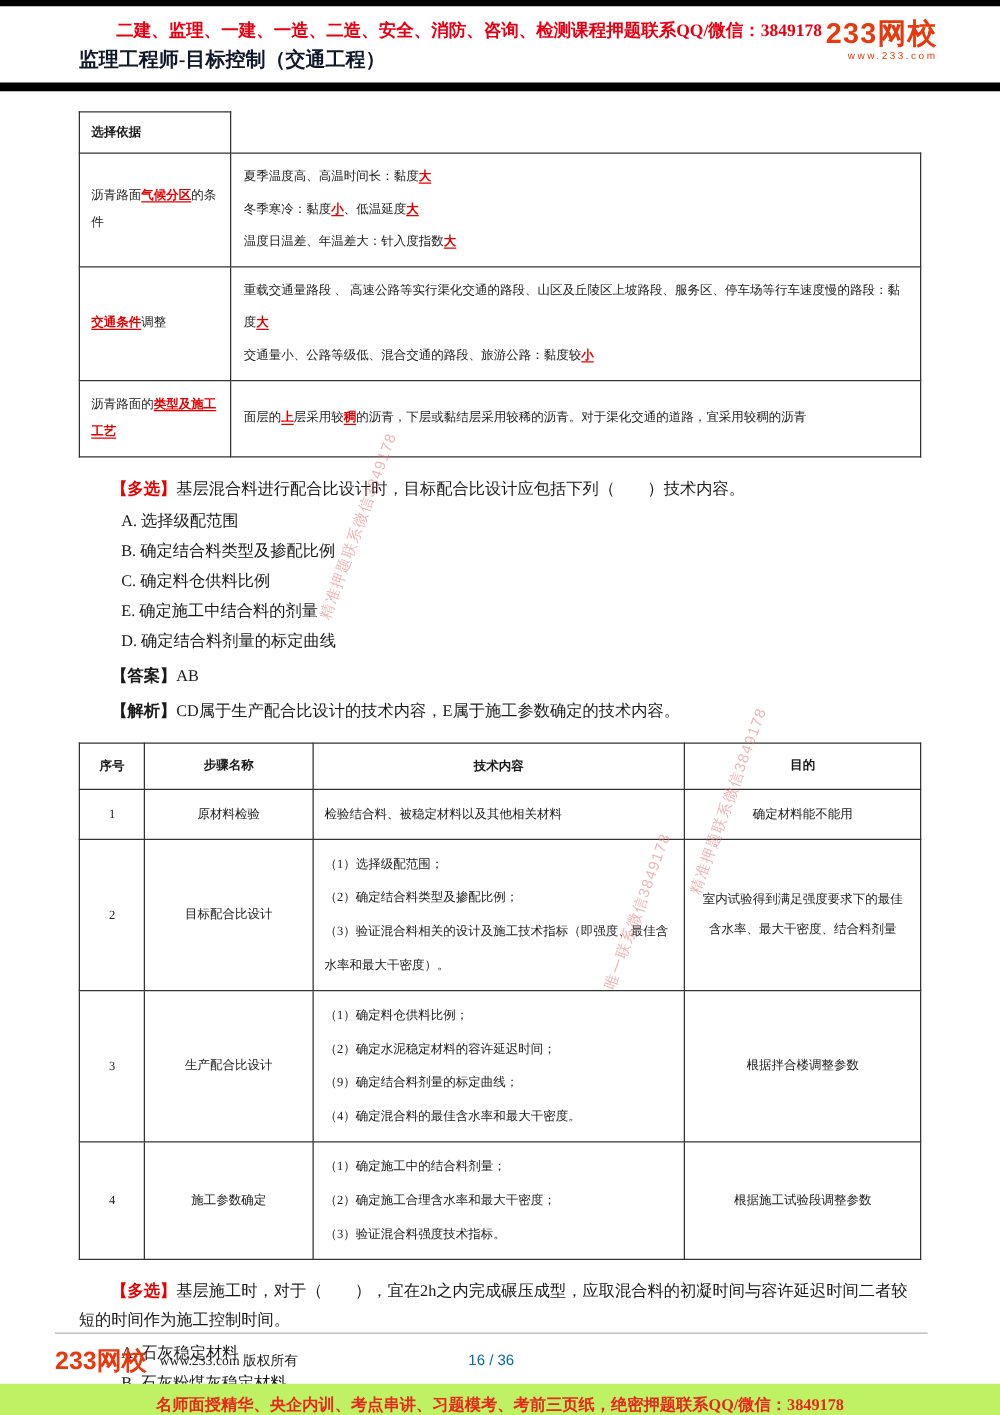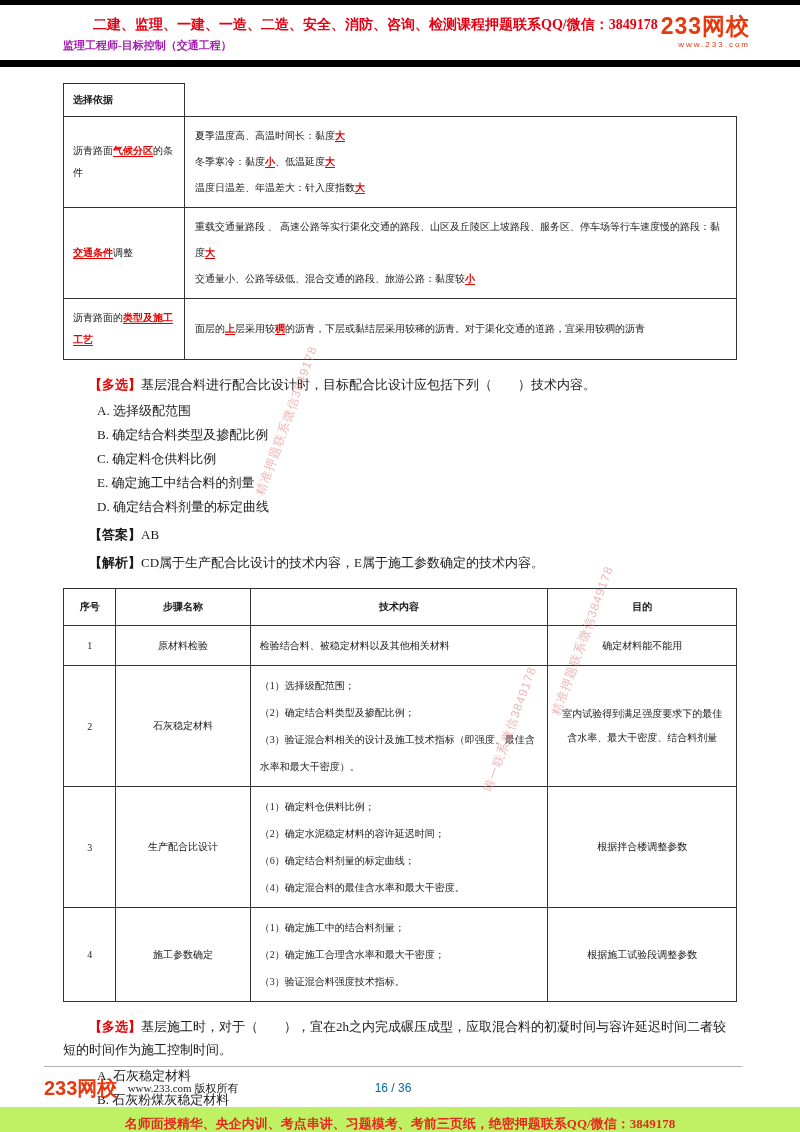--- a/index.html
+++ b/index.html
@@ -6,21 +6,21 @@
   body{
     width:800px;height:1132px;position:relative;overflow:hidden;background:#ffffff;
     font-family:"Liberation Serif","DejaVu Serif",serif;font-size:13px;color:#1a1a1a;
   }
   .top-edge{position:absolute;top:0;left:0;width:100%;height:5px;background:#000;}
   .header{padding:16px 52px 0 63px;position:relative;}
   .logo{position:absolute;right:50px;top:15px;text-align:right;line-height:1;}
   .logo-brand{display:block;color:#e8380d;font-family:"Liberation Sans",sans-serif;font-weight:bold;font-size:23px;letter-spacing:1px;}
   .logo-url{display:block;color:#e8380d;font-family:"Liberation Sans",sans-serif;font-size:8px;letter-spacing:2px;margin-top:3px;}
   .promo{color:#e60012;font-weight:bold;font-size:14px;text-align:center;padding:0 115px 0 30px;white-space:nowrap;}
-  .subtitle{font-weight:bold;font-size:11px;color:#a21caf;margin-top:4px;}
+  .subtitle{font-weight:bold;font-size:16px;color:#0f172a;margin-top:4px;}
   .divider{height:7px;background:#000;margin-top:7px;}
   .content{padding:16px 63px 0 63px;position:relative;}
 
   table{border-collapse:collapse;width:100%;font-size:10px;}
   .t1 td{border:1px solid #333;vertical-align:middle;}
   .t1 .t1-head{width:102px;font-weight:bold;padding:9px 9px;}
   .t1 .t1-empty{border:none;}
   .t1 .t1-label{width:102px;padding:8px 9px;line-height:22px;}
   .t1 .t1-content{padding:6px 10px;}
   .t1 .line{line-height:26px;}
@@ -136,35 +136,35 @@
         <tr>
           <td class="c-no">1</td>
           <td class="c-step">原材料检验</td>
           <td class="c-tech">
             <div class="tline">检验结合料、被稳定材料以及其他相关材料</div>
           </td>
           <td class="c-purpose">确定材料能不能用</td>
         </tr>
         <tr>
           <td class="c-no">2</td>
-          <td class="c-step">石灰稳定材料</td>
+          <td class="c-step">目标配合比设计</td>
           <td class="c-tech">
             <div class="tline">（1）选择级配范围；</div>
             <div class="tline">（2）确定结合料类型及掺配比例；</div>
             <div class="tline">（3）验证混合料相关的设计及施工技术指标（即强度、最佳含水率和最大干密度）。</div>
           </td>
           <td class="c-purpose">室内试验得到满足强度要求下的最佳含水率、最大干密度、结合料剂量</td>
         </tr>
         <tr>
           <td class="c-no">3</td>
           <td class="c-step">生产配合比设计</td>
           <td class="c-tech">
             <div class="tline">（1）确定料仓供料比例；</div>
             <div class="tline">（2）确定水泥稳定材料的容许延迟时间；</div>
-            <div class="tline">（6）确定结合料剂量的标定曲线；</div>
+            <div class="tline">（9）确定结合料剂量的标定曲线；</div>
             <div class="tline">（4）确定混合料的最佳含水率和最大干密度。</div>
           </td>
           <td class="c-purpose">根据拌合楼调整参数</td>
         </tr>
         <tr>
           <td class="c-no">4</td>
           <td class="c-step">施工参数确定</td>
           <td class="c-tech">
             <div class="tline">（1）确定施工中的结合料剂量；</div>
             <div class="tline">（2）确定施工合理含水率和最大干密度；</div>

